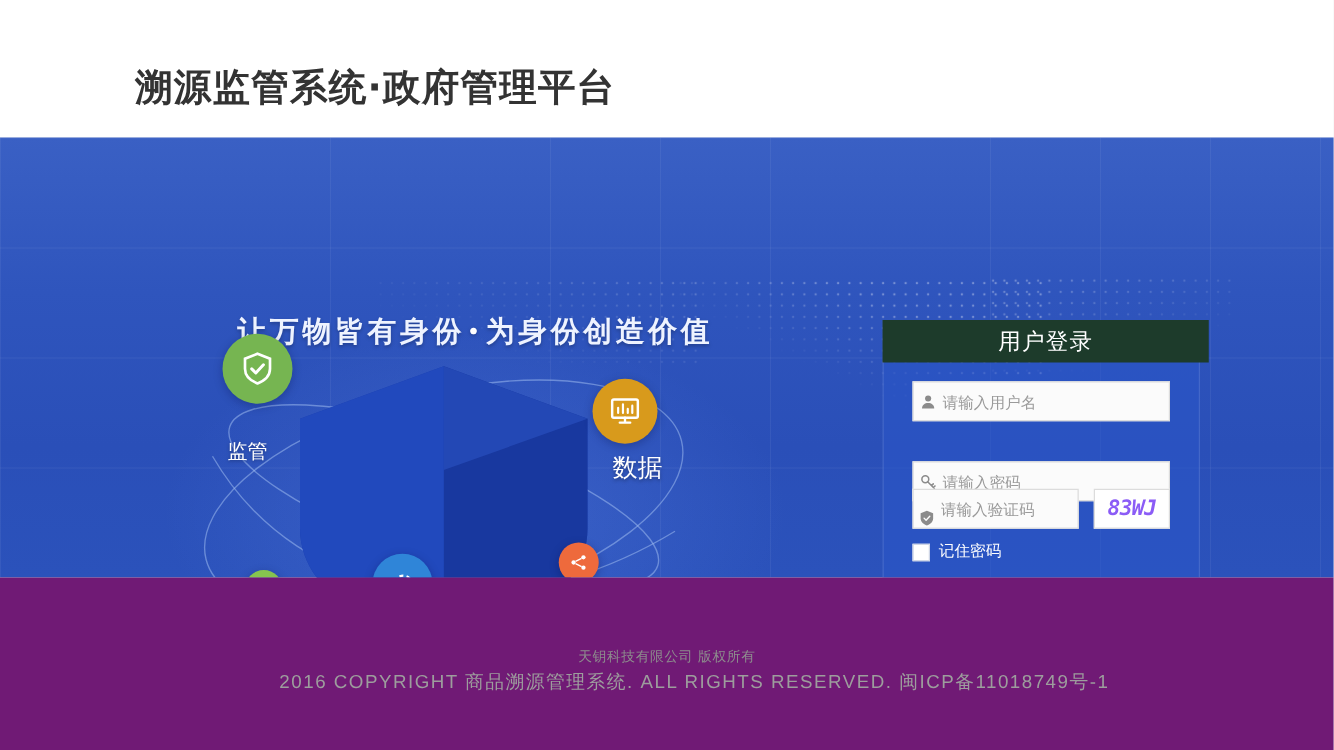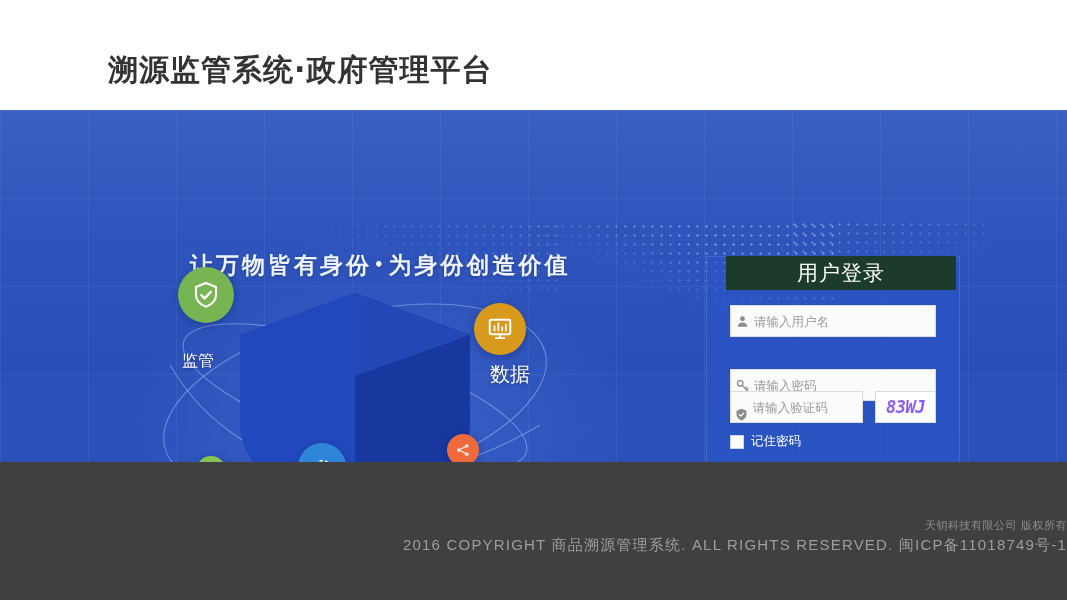--- a/index.html
+++ b/index.html
@@ -92,27 +92,26 @@
     text-shadow:0 1px 3px rgba(0,0,0,.35);
   }
 
   
   .login{
     position:absolute;left:706px;top:146px;width:252px;height:270px;
     background:rgba(42,86,200,.55);
     border:1px solid rgba(255,255,255,.12);
   }
   .login-head{
-    position:absolute;left:706px;top:146px;width:230px;height:34px;
+    position:absolute;left:706px;top:146px;width:261px;height:34px;
     background:#1d3b2b;
-    color:#ffffff;font-size:21px;
+    color:#ffffff;font-size:18px;
     display:flex;align-items:center;justify-content:center;
     font-family:"DejaVu Sans","Liberation Sans",sans-serif;
     letter-spacing:1px;
-    margin-left:20px;
   }
   .field{
     position:absolute;height:30px;background:#fbfbfb;
     border:1px solid #dcdcdc;display:flex;align-items:center;
   }
   .field .ficon{width:26px;display:flex;align-items:center;justify-content:center;}
   .field input{
     border:0;outline:0;background:transparent;
     font-size:12.5px;color:#333;width:100%;height:100%;padding:0;
     font-family:"DejaVu Sans","Liberation Sans",sans-serif;
@@ -133,21 +132,21 @@
     position:absolute;left:730px;top:323px;
     display:flex;align-items:center;gap:7px;
     color:#ffffff;font-size:12.5px;
     font-family:"DejaVu Sans","Liberation Sans",sans-serif;
   }
   .cbox{width:12px;height:12px;background:#ffffff;border:1px solid #cfd6e6;display:block;}
 
   
   .footer{
     position:absolute;left:0;top:462px;width:1067px;height:138px;
-    background:#404040;text-align:right;
+    background:#701a75;text-align:center;
   }
   .f1{
     position:absolute;left:0;right:0;top:56px;
     font-size:11px;color:#8d8d8d;letter-spacing:.5px;
     font-family:"DejaVu Sans","Liberation Sans",sans-serif;
   }
   .f2{
     position:absolute;left:0;right:0;top:74px;
     font-size:15px;color:#9d9d9d;letter-spacing:1.2px;
     font-family:Liberation Sans, sans-serif;

